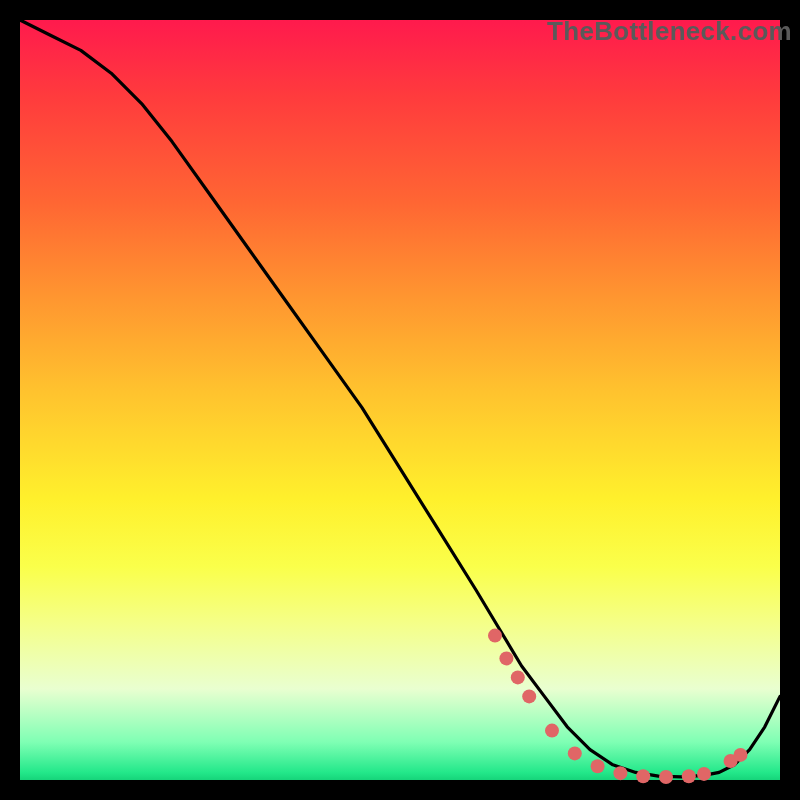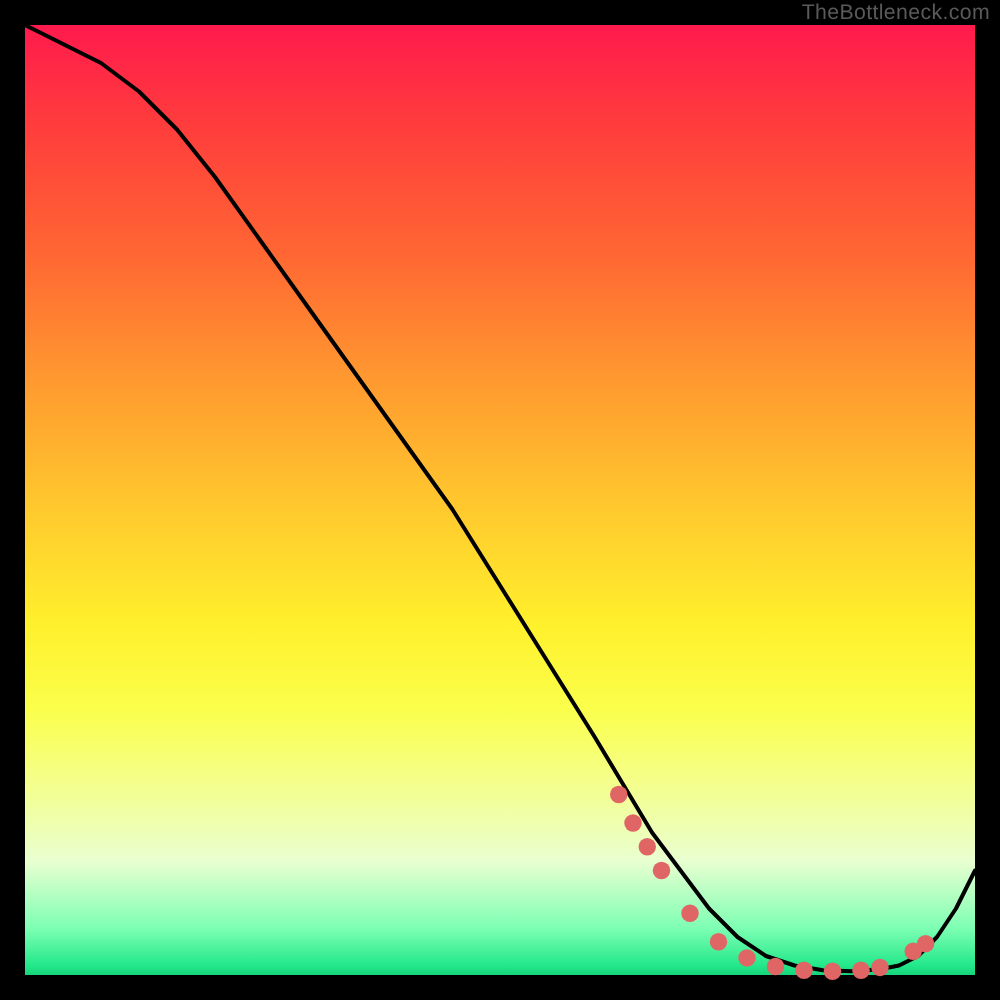--- a/index.html
+++ b/index.html
@@ -36,23 +36,23 @@
       #f5ff85 79%,
       #e9ffd0 88%,
       #7fffb4 95%,
       #23e88a 99%,
       #16d47a 100%
     );
   }
   .attribution {
     position: absolute;
     right: 8px;
-    top: 0px;
-    font-size: 17px;
-    font-weight: 400;
+    top: 16px;
+    font-size: 26px;
+    font-weight: 700;
     color: #5a5a5a;
     letter-spacing: 0.3px;
     user-select: none;
   }
   svg.curve {
     position: absolute;
     left: 0;
     top: 0;
     width: 760px;
     height: 760px;

